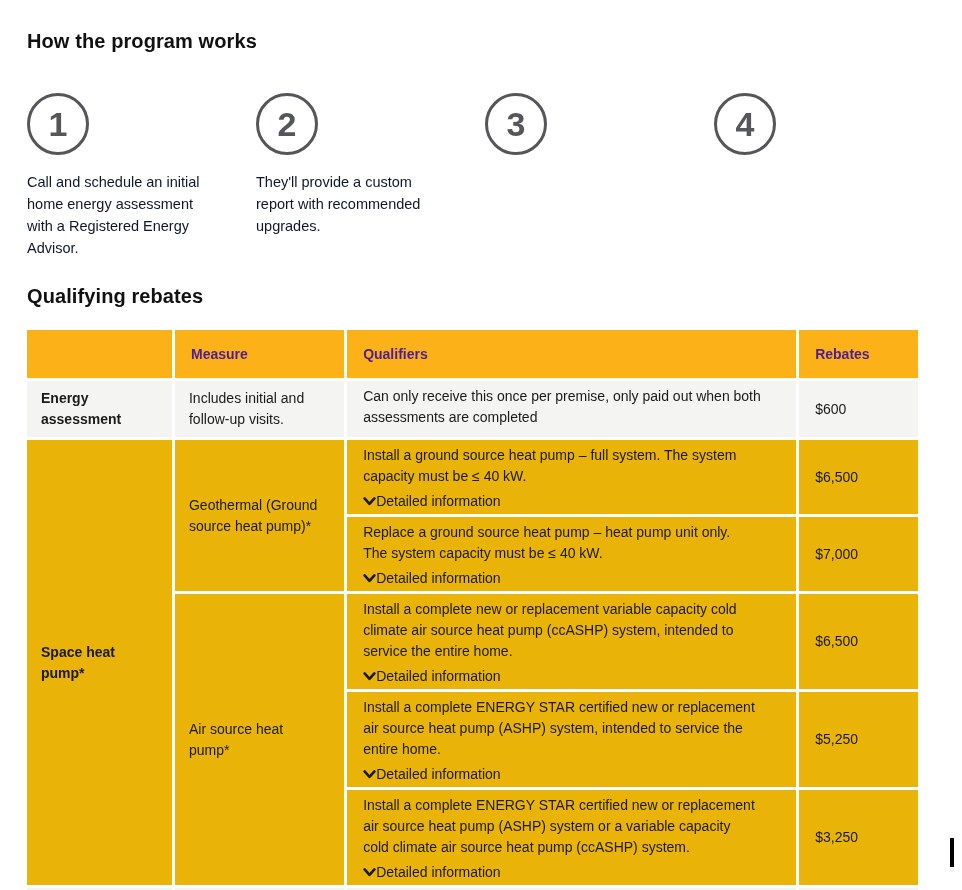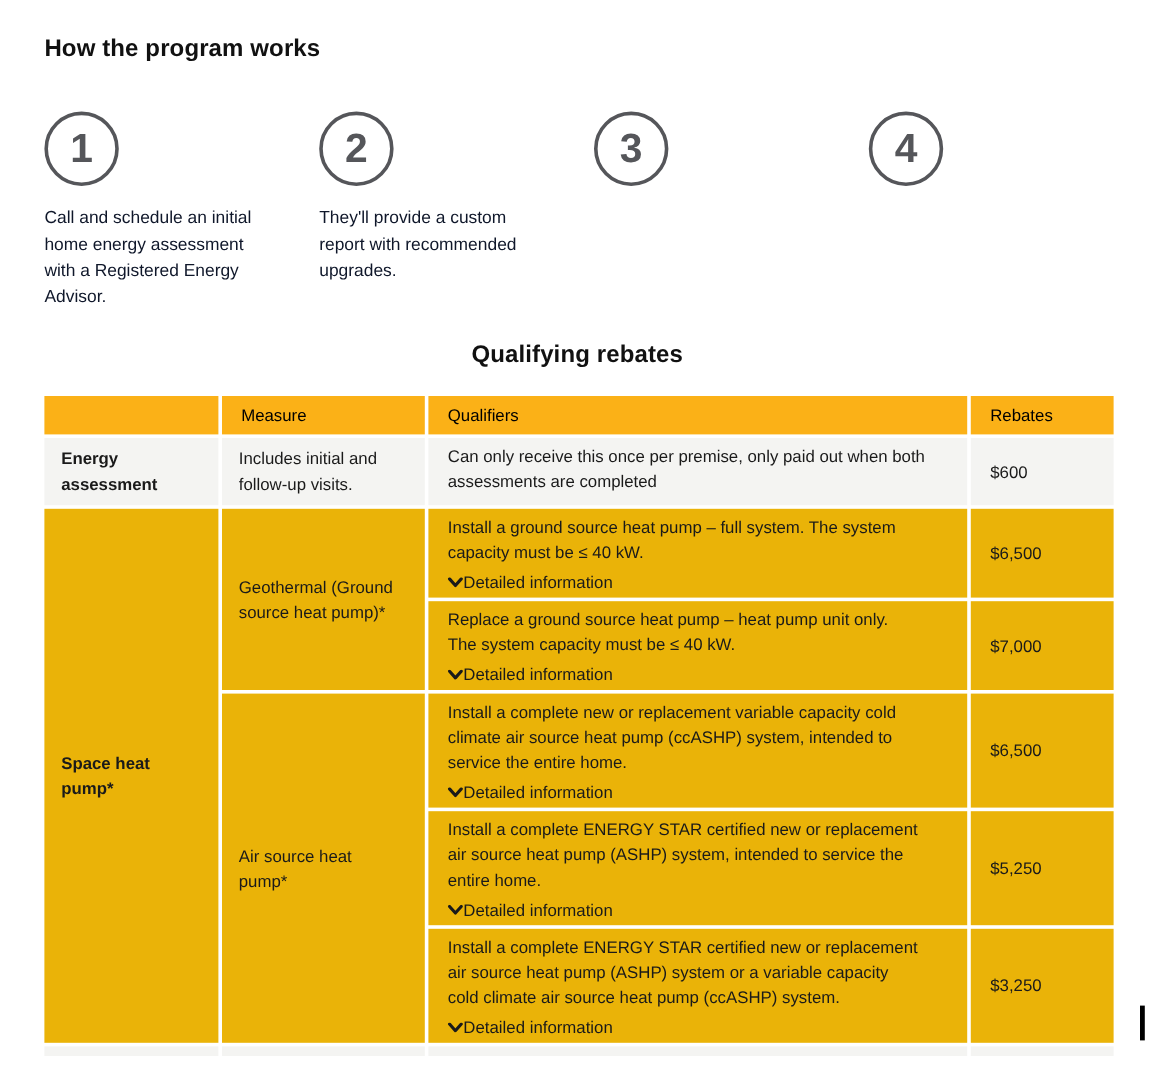--- a/index.html
+++ b/index.html
@@ -1,54 +1,54 @@
 <!DOCTYPE html>
 <html><head>
 <meta charset="utf-8">
 <style>
   * { margin: 0; padding: 0; box-sizing: border-box; }
   html, body { width: 962px; height: 890px; overflow: hidden; background: #ffffff; }
   body { font-family: "Liberation Sans", "DejaVu Sans", sans-serif; color: #1a1a1a; position: relative; }
-  .page { padding: 30px 37px 0 37px; width: 962px; height: 890px; position: relative; }
+  .page { padding: 30px 37px 0 27px; width: 962px; height: 890px; position: relative; }
 
   h2.section-heading {
     font-size: 20px; font-weight: bold; color: #111111; letter-spacing: 0.1px;
   }
 
   
   .steps { display: flex; margin-top: 40px; }
   .step { width: 229px; flex: 0 0 229px; }
   .step-circle {
     width: 62px; height: 62px; border: 3.5px solid #55565A; border-radius: 50%;
     display: flex; align-items: center; justify-content: center;
   }
   .step-number { font-size: 34px; font-weight: bold; color: #55565A; }
   .step-text {
     margin-top: 16px; font-size: 14.5px; line-height: 22px; color: #0f172a;
     white-space: pre-line; padding-right: 14px;
   }
 
-  .rebates-heading { margin-top: 26px; text-align: center; }
+  .rebates-heading { margin-top: 26px; }
 
   
   table.rebates {
     margin-top: 19px; margin-left: -3px;
     border-collapse: separate; border-spacing: 3px;
     width: 897px; table-layout: fixed;
   }
   col.c-cat  { width: 144px; }
   col.c-meas { width: 168px; }
   col.c-qual { width: 446px; }
   col.c-reb  { width: 118px; }
 
   th, td { font-size: 14px; line-height: 21px; text-align: left; }
 
   thead th {
-    background: #FBB117; height: 32px; vertical-align: middle;
-    padding: 0 16px; font-weight: normal; color: #000000;
+    background: #FBB117; height: 48px; vertical-align: middle;
+    padding: 0 16px; font-weight: bold; color: #4c1d95;
   }
 
   tbody th.cat {
     font-weight: bold; vertical-align: middle; padding: 5px 14px;
     white-space: pre-line;
   }
   tbody td.measure {
     font-weight: normal; vertical-align: middle; padding: 5px 14px;
     white-space: pre-line;
   }

